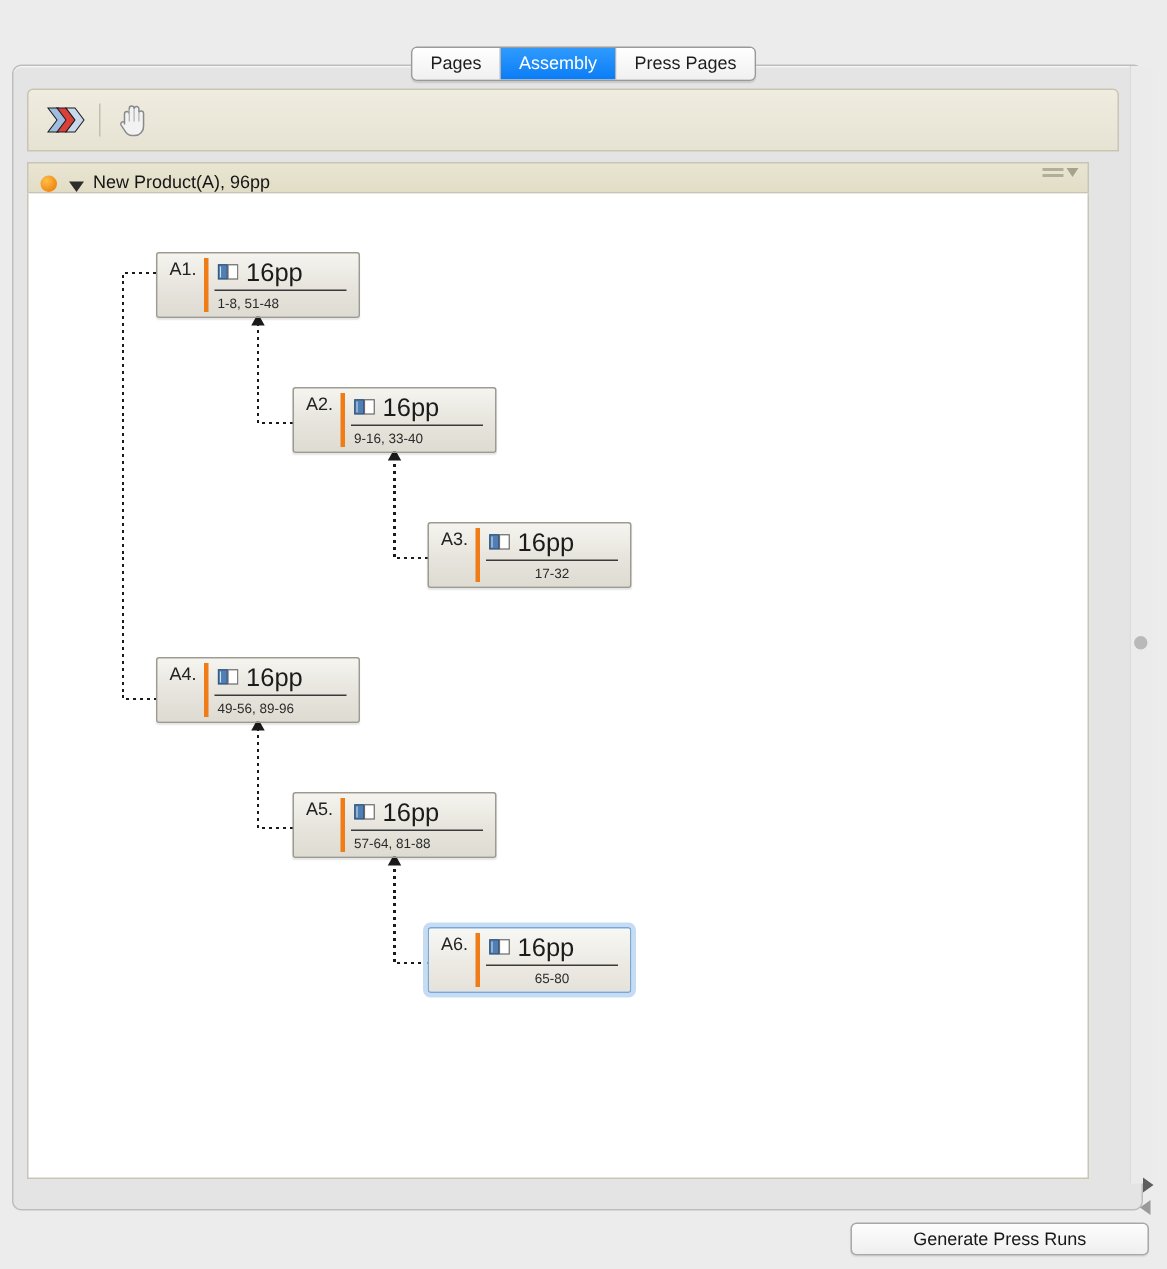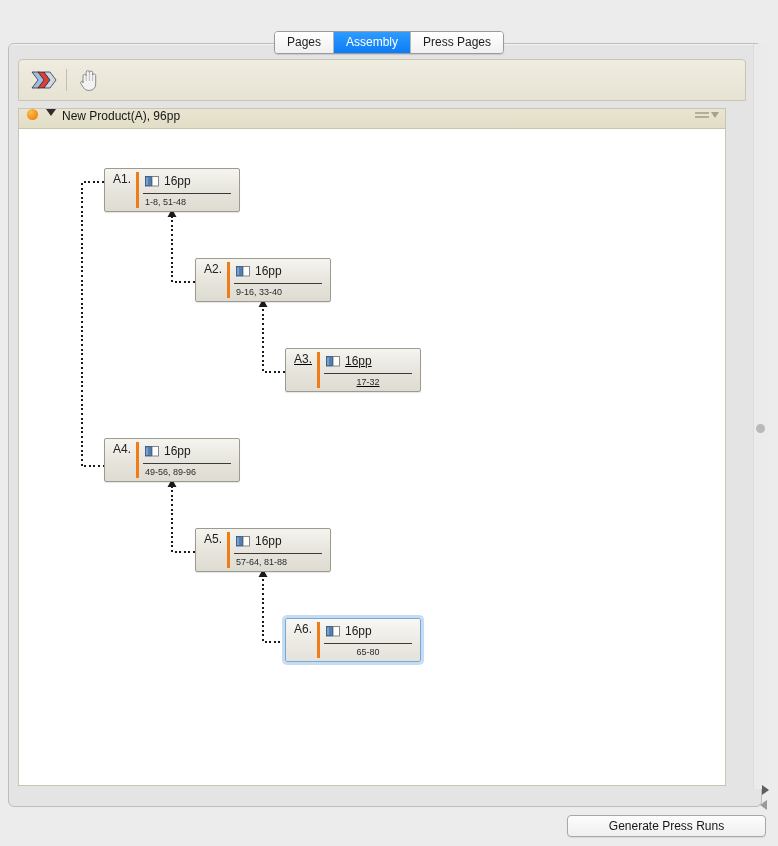--- a/index.html
+++ b/index.html
@@ -100,21 +100,21 @@
   
   #product-header {
     position: absolute;
     left: 18px;
     top: 108px;
     width: 708px;
     height: 21px;
     background: linear-gradient(#e9e5d2, #e2ddc6);
     border: 1px solid #c9c5b4;
     display: flex;
-    align-items: flex-start;
+    align-items: flex-end;
     box-sizing: border-box;
     padding-left: 8px;
   }
   .orange-dot {
     width: 11px;
     height: 11px;
     border-radius: 50%;
     background: radial-gradient(circle at 35% 32%, #ffbe4d, #f08a12 70%, #d97a09);
     margin-right: 8px;
     flex: none;
@@ -231,21 +231,21 @@
     border-bottom: 1px solid #3a3a3a;
     padding-left: 2px;
   }
   .book-icon {
     width: 14px;
     height: 13px;
     margin-right: 5px;
     flex: none;
   }
   .node-pp {
-    font-size: 12px;
+    font-size: 17px;
     color: #1b1b1b;
     line-height: 1;
     white-space: nowrap;
   }
   .node-pages {
     font-size: 9px;
     color: #2a2a2a;
     line-height: 17px;
     white-space: nowrap;
     padding-left: 2px;
@@ -409,21 +409,21 @@
           <rect x="0.5" y="1.5" width="6" height="9.5" fill="#4f7fb5" stroke="#2d4f78" stroke-width="0.8"></rect>
           <rect x="7" y="1.5" width="6.5" height="9.5" fill="#ffffff" stroke="#6a6a6a" stroke-width="0.8"></rect>
           <path d="M2,2.6 L2,10" stroke="#cfe0f0" stroke-width="0.7"></path>
         </svg>
         <span class="node-pp">16pp</span>
       </span>
       <span class="node-pages">9-16, 33-40</span>
     </span>
   </div>
 
-  <div class="node" style="left:266px; top:219px; width:136px;text-decoration:underline;">
+  <div class="node" style="left:266px; top:219px; width:136px;">
     <span class="node-label">A3.</span>
     <span class="node-body">
       <span class="node-bar"></span>
       <span class="node-top">
         <svg class="book-icon" viewBox="0 0 14 13">
           <rect x="0.5" y="1.5" width="6" height="9.5" fill="#4f7fb5" stroke="#2d4f78" stroke-width="0.8"></rect>
           <rect x="7" y="1.5" width="6.5" height="9.5" fill="#ffffff" stroke="#6a6a6a" stroke-width="0.8"></rect>
           <path d="M2,2.6 L2,10" stroke="#cfe0f0" stroke-width="0.7"></path>
         </svg>
         <span class="node-pp">16pp</span>

